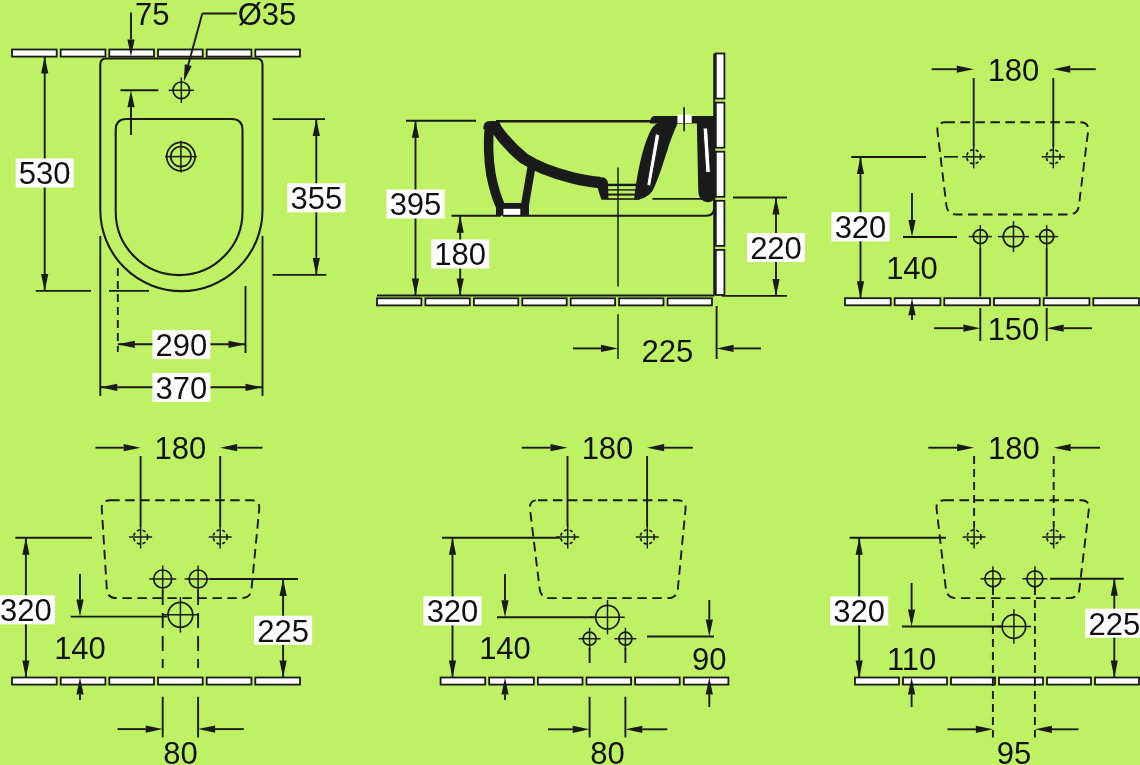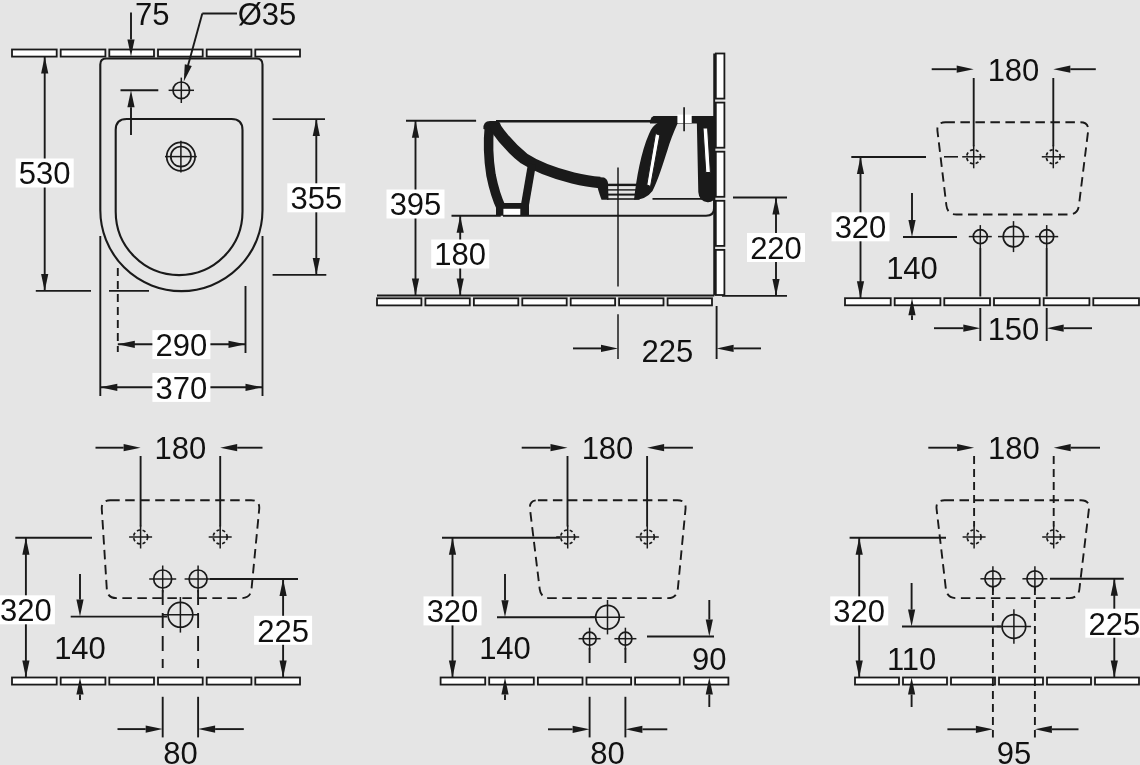--- a/index.html
+++ b/index.html
@@ -1,16 +1,16 @@
 <!DOCTYPE html>
 <html><head>
 <meta charset="utf-8">
 <style>
   html,body { margin:0; padding:0; background:#ffffff; }
-  .stage { position:relative; width:1140px; height:765px; background:#e5e5e5; overflow:hidden; }
+  .stage { position:relative; width:1140px; height:765px; background:#bef264; overflow:hidden; }
   svg { display:block; }
   svg line, svg path, svg circle { stroke:#1a1a1a; }
   .fillink { fill:#1a1a1a; stroke:none; }
   .strokeink { stroke:#1a1a1a; fill:none; }
   text { font-family:"Liberation Sans","DejaVu Sans",sans-serif; font-size:31px; fill:#111111;
           dominant-baseline:auto; }
 </style>
 </head>
 <body>
 

